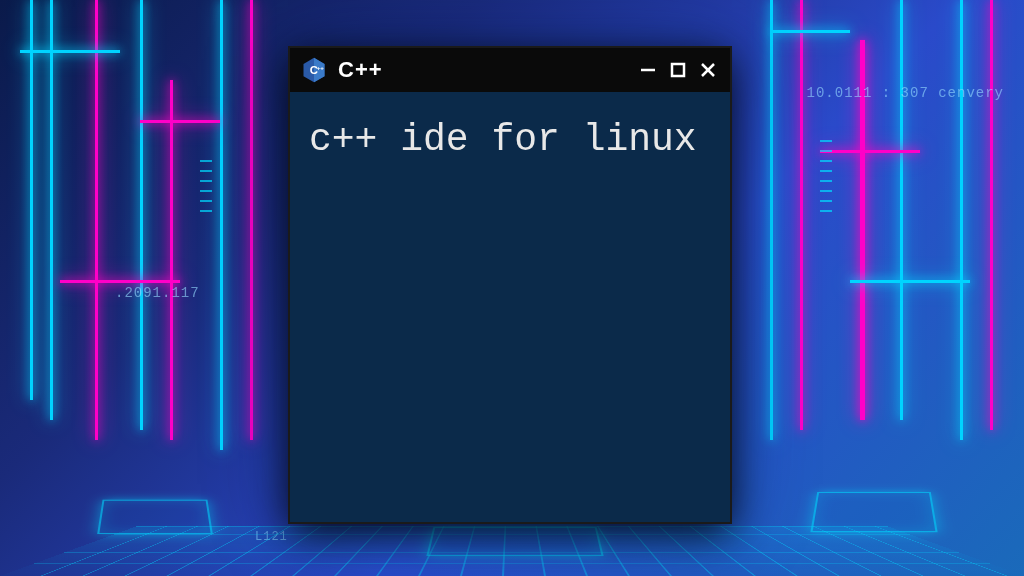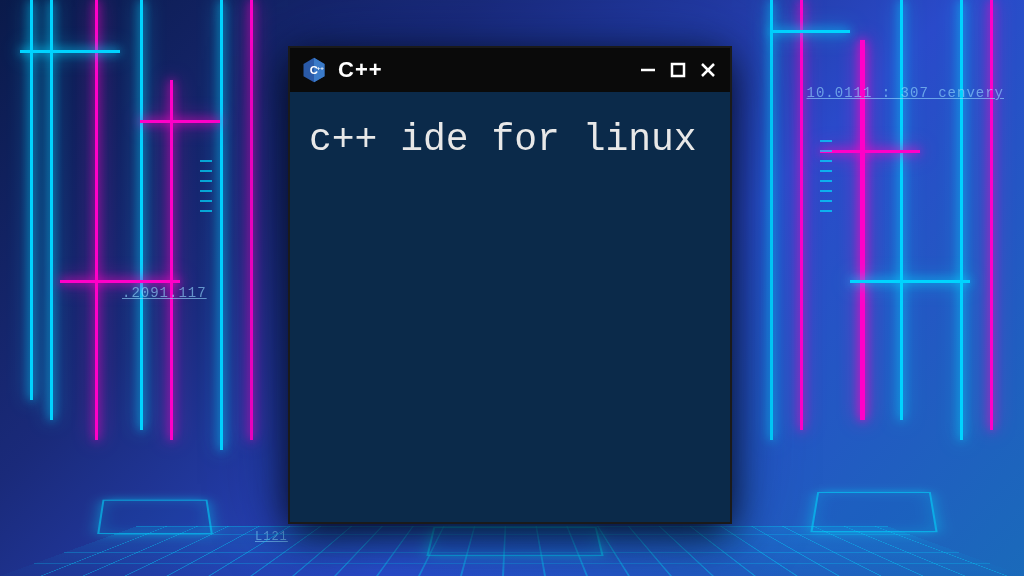--- a/index.html
+++ b/index.html
@@ -53,21 +53,20 @@
       box-shadow: 0 0 15px rgba(0,220,255,0.5), inset 0 0 20px rgba(0,220,255,0.2);
       background: rgba(0,100,200,0.1);
     }
     
     .bg-text {
       position: absolute;
       color: rgba(150,220,255,0.6);
       font-family: 'Courier New', monospace;
       font-size: 14px;
       letter-spacing: 1px;
-      text-decoration: underline;
     }
     
     .tick-marks {
       position: absolute;
       display: flex;
       flex-direction: column;
       gap: 8px;
     }
     .tick {
       width: 12px; height: 2px;
@@ -185,21 +184,21 @@
       <div class="tick"></div>
       <div class="tick"></div>
       <div class="tick"></div>
       <div class="tick"></div>
       <div class="tick"></div>
       <div class="tick"></div>
       <div class="tick"></div>
   </div>
 
   <div class="bg-text" style="right:20px; top:85px;">10.0111 : 307  cenvery</div>
-  <div class="bg-text" style="left:115px; top:285px;margin-left:7px;">.2091.117</div>
+  <div class="bg-text" style="left:115px; top:285px;">.2091.117</div>
   <div class="bg-text" style="left:255px; bottom:32px; font-size:12px;">L121</div>
 
   <div class="floor-grid"></div>
 
   <div class="floor-tile" style="left:100px; bottom:30px; width:110px; height:60px; transform: perspective(500px) rotateX(55deg);"></div>
   <div class="floor-tile" style="left:430px; bottom:10px; width:170px; height:50px; transform: perspective(500px) rotateX(55deg);"></div>
   <div class="floor-tile" style="right:90px; bottom:30px; width:120px; height:70px; transform: perspective(500px) rotateX(55deg);"></div>
 </div>
 
 <div class="terminal-window">

